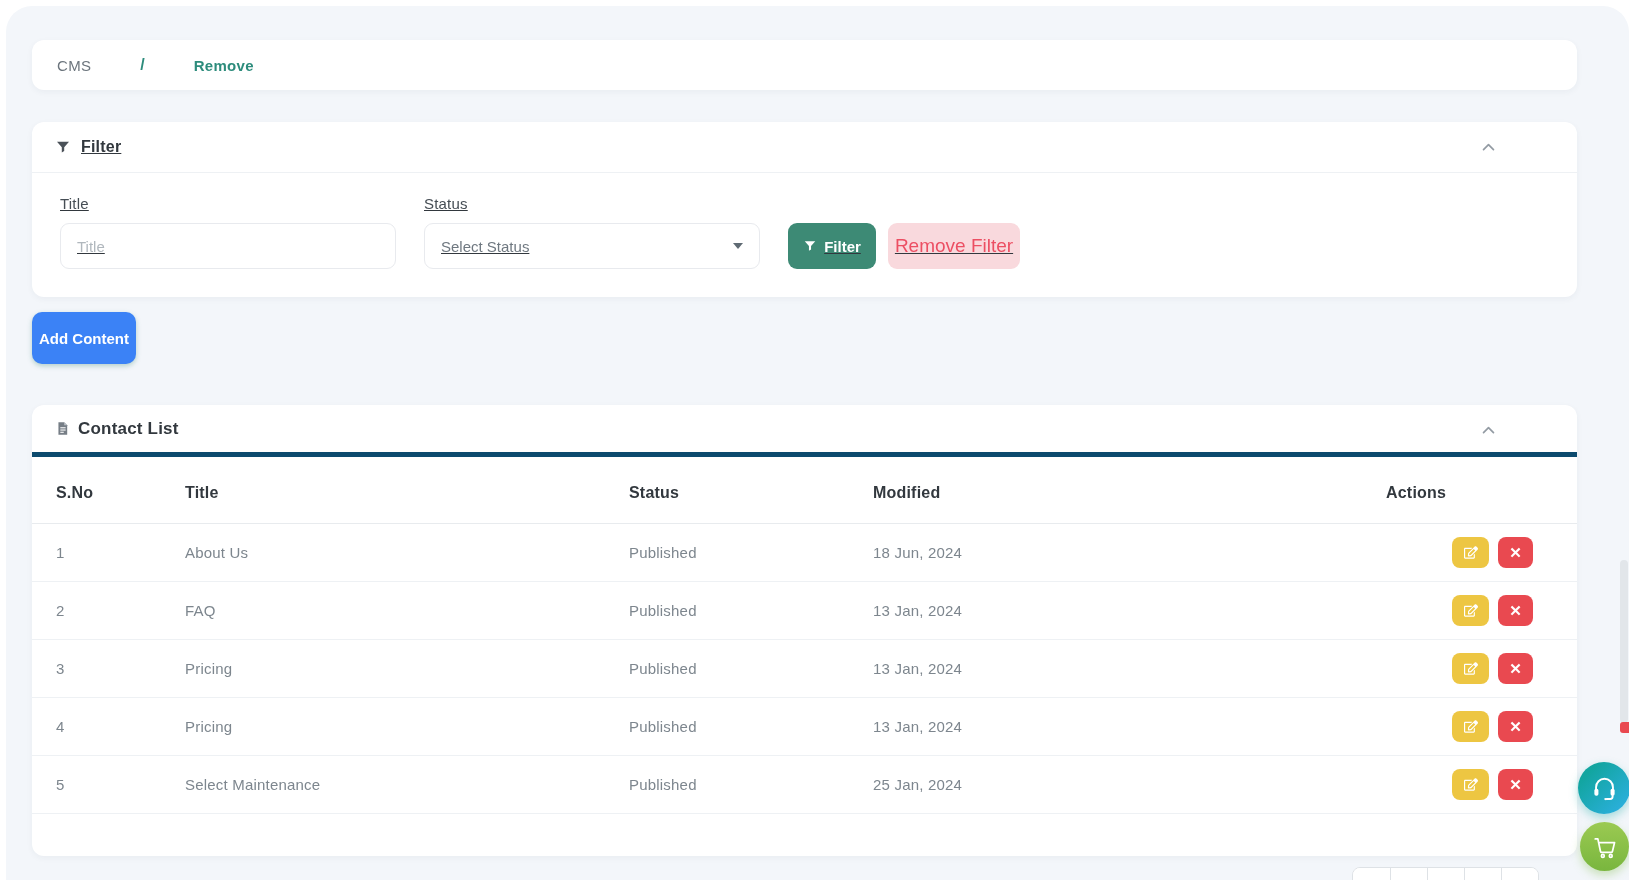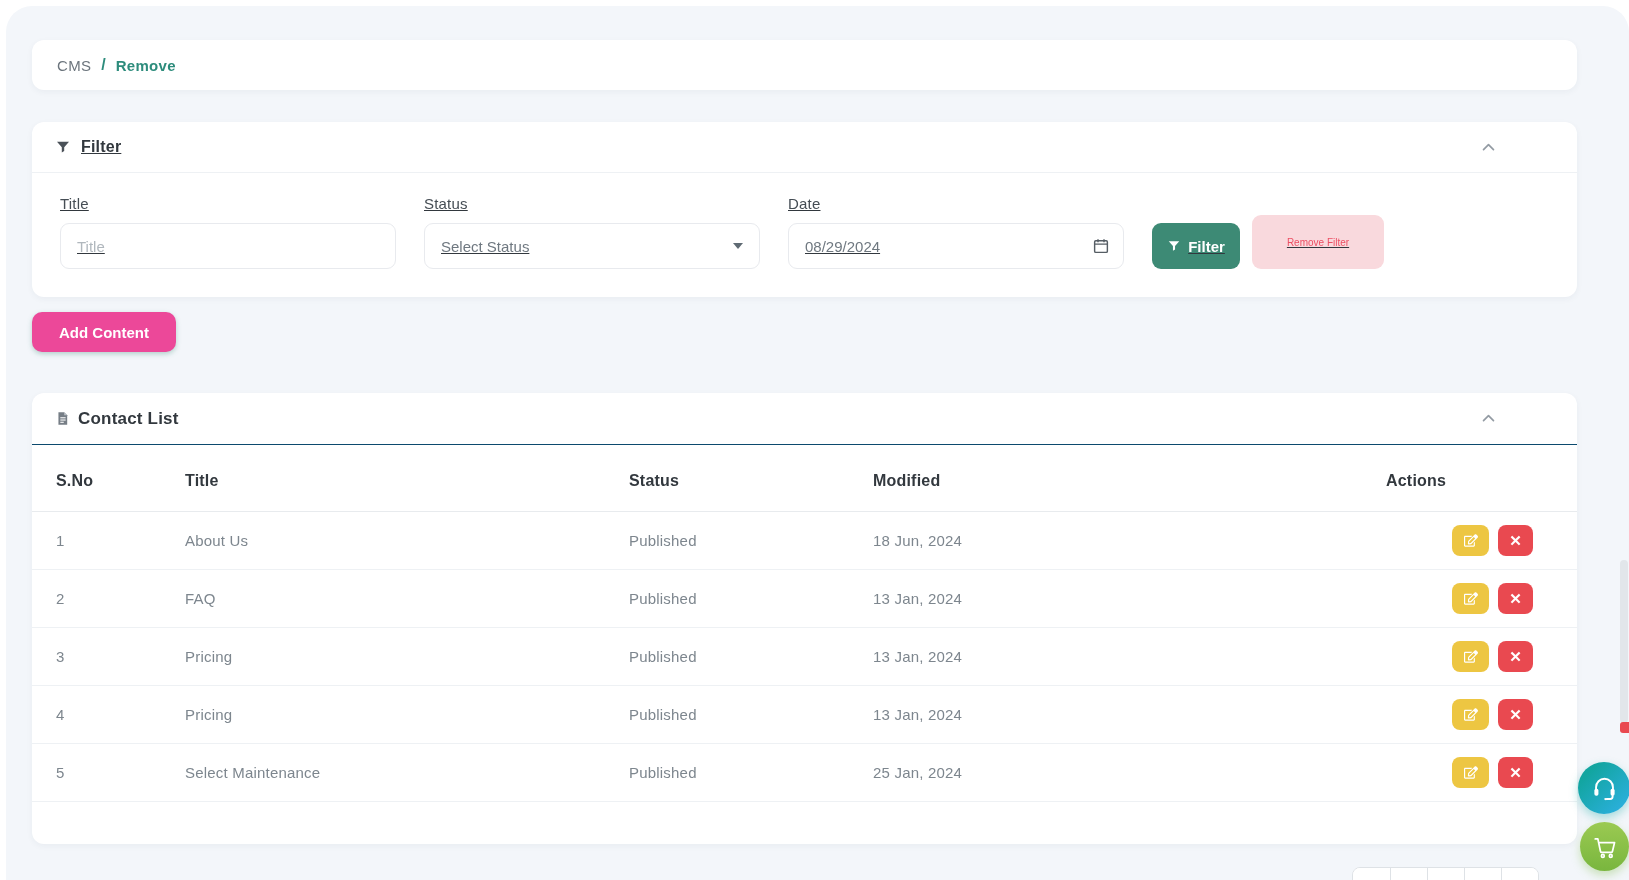--- a/index.html
+++ b/index.html
@@ -17,21 +17,21 @@
   }
   .content { position:absolute; left:26px; top:34px; width:1545px; }
 
   .card {
     background:#ffffff;
     border-radius:12px;
     box-shadow:0 2px 6px rgba(40,50,70,.05);
   }
 
   
-  .breadcrumb-card { height:50px; display:flex; align-items:center; padding:0 25px; margin-bottom:32px; }
+  .breadcrumb-card { height:50px; display:flex; align-items:center; padding:0 25px; margin-bottom:32px;gap:39px; }
   .crumb-section { color:#6c757d; font-size:15px; letter-spacing:.3px; }
   .crumb-sep { color:#2d8c7c; font-size:16px; font-weight:600; margin:0 10px; }
   .crumb-current { color:#2d8c7c; font-size:15px; font-weight:700; letter-spacing:.3px; }
 
   
   .filter-card { margin-bottom:15px;text-decoration:underline; }
   .card-header {
     height:51px; display:flex; align-items:center; padding:0 80px 0 23px;
     border-bottom:1px solid #eef1f4; position:relative;
   }
@@ -54,32 +54,32 @@
   .date-wrap input { width:336px; }
   .cal-icon { position:absolute; right:14px; top:14px; line-height:0; }
 
   .btn { border:none; cursor:pointer; font-family:"Liberation Sans",sans-serif; }
   .btn-filter {
     height:46px; width:88px; border-radius:9px; background:#3d8a75; color:#fff;
     font-size:15px; font-weight:600; display:flex; align-items:center; justify-content:center; gap:7px;
     margin-right:12px;
   }
   .btn-remove {
-    height:54px; width:132px; border-radius:9px; background:#f9d9dd; color:#ec4f63;
-    font-size:10px; display:flex; align-items:center; justify-content:center;
+    height:46px; width:132px; border-radius:9px; background:#f9d9dd; color:#ec4f63;
+    font-size:19px; display:flex; align-items:center; justify-content:center;
   }
 
   .btn-add {
-    height:40px; padding:0 27px; border-radius:10px; background:#ec4899; color:#fff;
+    height:52px; padding:0 7px; border-radius:10px; background:#3b82f6; color:#fff;
     font-size:15px; font-weight:600; margin-bottom:41px; box-shadow:0 2px 5px rgba(61,138,117,.35);
   }
 
   
   .table-card { padding-bottom:42px; }
-  .table-card .card-header { height:52px; border-bottom:1px solid #0c4a6e; }
+  .table-card .card-header { height:52px; border-bottom:5px solid #0c4a6e; }
   .table-card .hdr-title { margin-left:8px; font-size:17px; }
 
   table { width:100%; border-collapse:collapse; table-layout:fixed; }
   col.w1{width:153px} col.w2{width:444px} col.w3{width:244px} col.w4{width:513px} col.w5{width:191px}
   th { text-align:left; font-size:16px; font-weight:700; color:#32383e;
        padding:27px 0 21px 0; border-bottom:1px solid #e8ebee; letter-spacing:.2px; }
   td { font-size:15px; color:#7d868e; padding:0; height:58px; border-bottom:1px solid #eef1f4; letter-spacing:.2px; }
   tr:last-child td { border-bottom:1px solid #eef1f4; }
   .pad1 { padding-left:24px; }
   .actions-cell { text-align:right; padding-right:44px; }
@@ -148,32 +148,20 @@
       <div class="filter-body">
         <div class="field">
           <label>Title</label>
           <input class="control" type="text" placeholder="Title" style="">
         </div>
         <div class="field">
           <label>Status</label>
           <div class="control">
             <span>Select Status</span>
             <span class="select-caret"></span>
-          </div>
-        </div>
-        <div class="field">
-          <label>Date</label>
-          <div class="date-wrap">
-            <input class="control" type="text" value="08/29/2024" style="">
-            <span class="cal-icon">
-              <svg viewBox="0 0 24 24" width="18" height="18" fill="none" stroke="#555d64" stroke-width="1.9">
-                  <rect x="3.5" y="5" width="17" height="15.5" rx="1.5"></rect>
-                  <path d="M3.5 9.5h17M8 3v4M16 3v4"></path>
-                </svg>
-            </span>
           </div>
         </div>
         <button class="btn btn-filter">
           <span style="line-height:0">
             <svg viewBox="0 0 24 24" width="14" height="14">
                 <path fill="#ffffff" d="M3 4h18l-7.2 8.2V18l-3.6 2.2v-8L3 4z"></path>
               </svg>
           </span>
           <span>Filter</span>
         </button>

